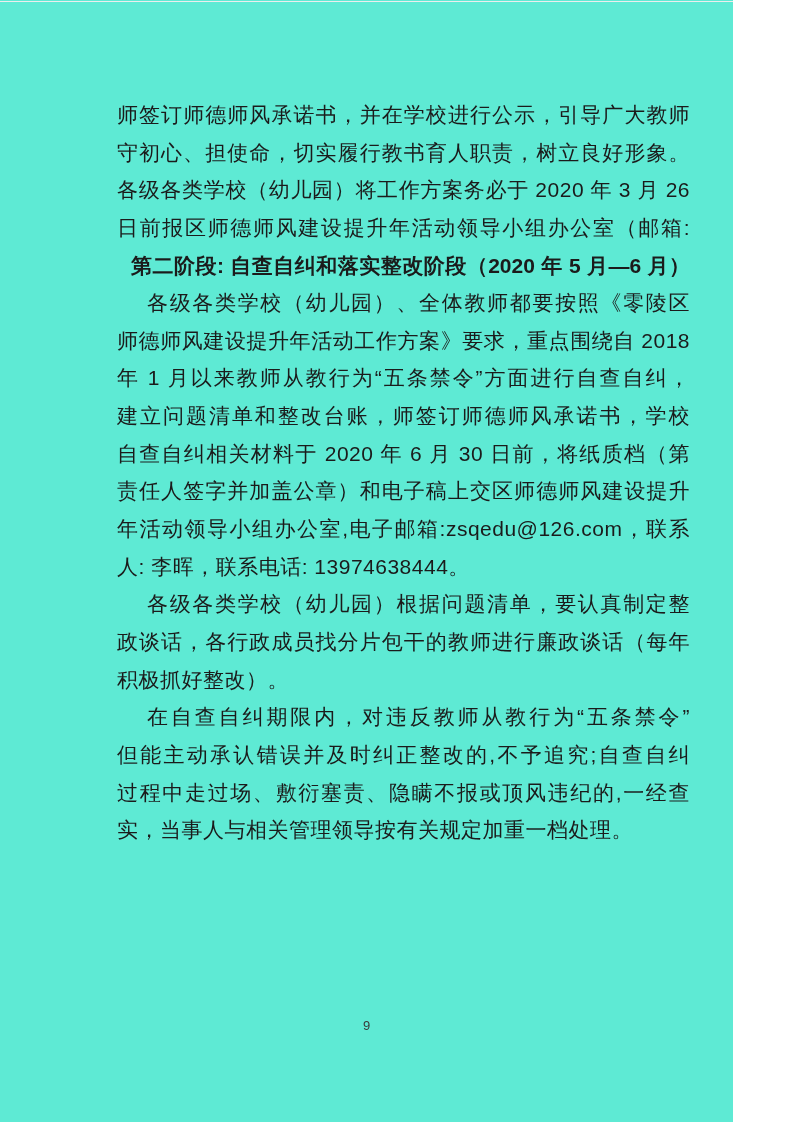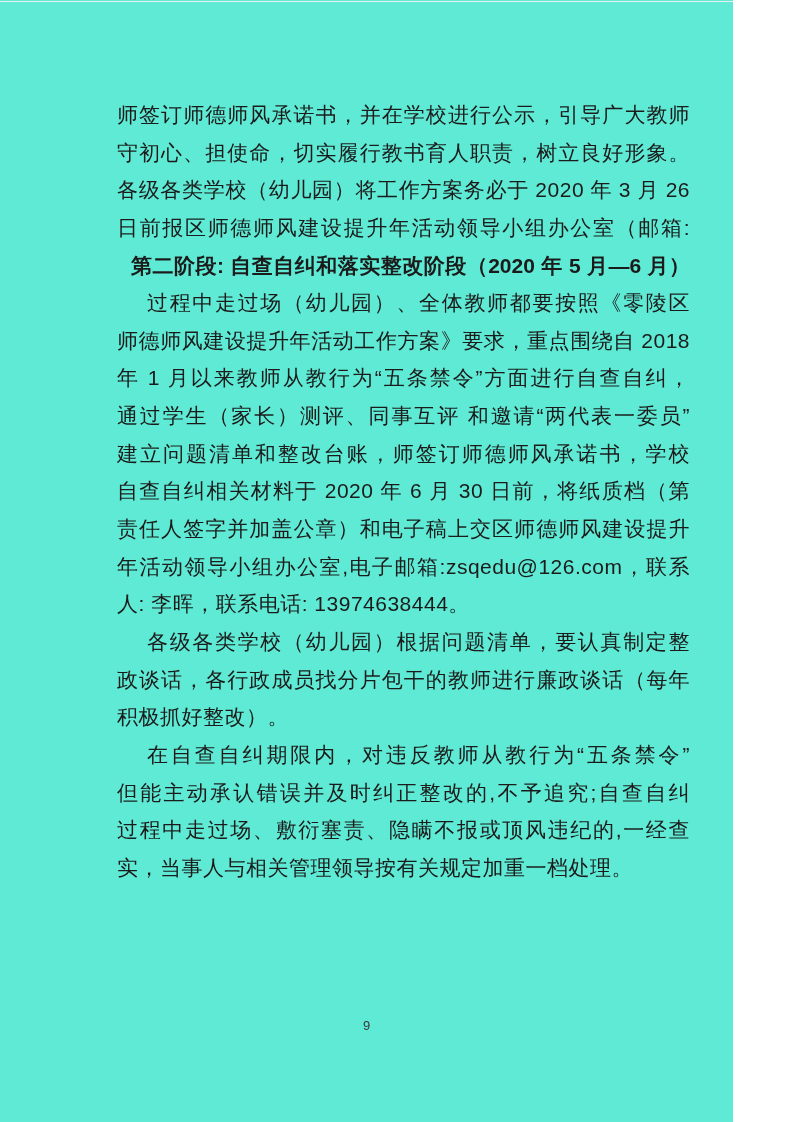--- a/index.html
+++ b/index.html
@@ -77,24 +77,23 @@
       <div class="line">守初心、担使命，切实履行教书育人职责，树立良好形象。</div>
       <div class="line">各级各类学校（幼儿园）将工作方案务必于 2020 年 3 月 26</div>
       <div class="line">日前报区师德师风建设提升年活动领导小组办公室（邮箱:</div>
     </div>
 
     <div class="block heading">
       <div class="line">第二阶段: 自查自纠和落实整改阶段（2020 年 5 月—6 月）</div>
     </div>
 
     <div class="block para">
-      <div class="line indent">过程中走过场（幼儿园）、全体教师都要按照《零陵区</div>
+      <div class="line indent">各级各类学校（幼儿园）、全体教师都要按照《零陵区</div>
       <div class="line">师德师风建设提升年活动工作方案》要求，重点围绕自 2018</div>
       <div class="line">年 1 月以来教师从教行为“五条禁令”方面进行自查自纠，</div>
-      <div class="line">通过学生（家长）测评、同事互评 和邀请“两代表一委员”</div>
       <div class="line">建立问题清单和整改台账，师签订师德师风承诺书，学校</div>
       <div class="line">自查自纠相关材料于 2020 年 6 月 30 日前，将纸质档（第一</div>
       <div class="line">责任人签字并加盖公章）和电子稿上交区师德师风建设提升</div>
       <div class="line">年活动领导小组办公室,电子邮箱:zsqedu@126.com，联系</div>
       <div class="line last">人: 李晖，联系电话: 13974638444。</div>
     </div>
 
     <div class="block para">
       <div class="line indent">各级各类学校（幼儿园）根据问题清单，要认真制定整</div>
       <div class="line">政谈话，各行政成员找分片包干的教师进行廉政谈话（每年</div>

